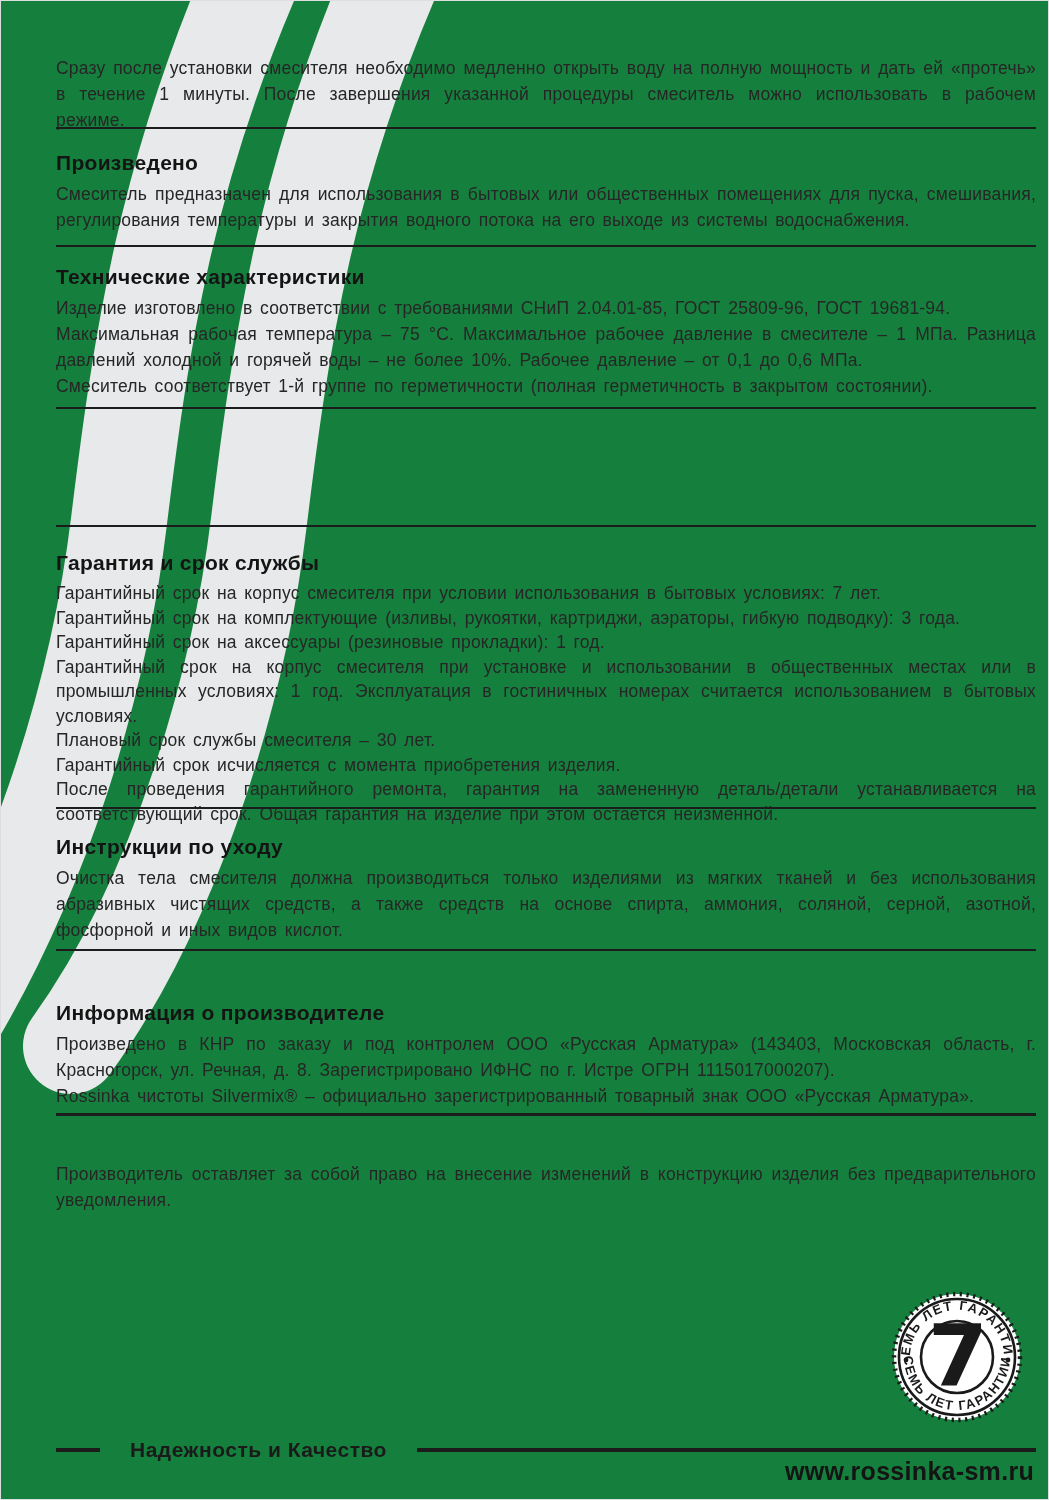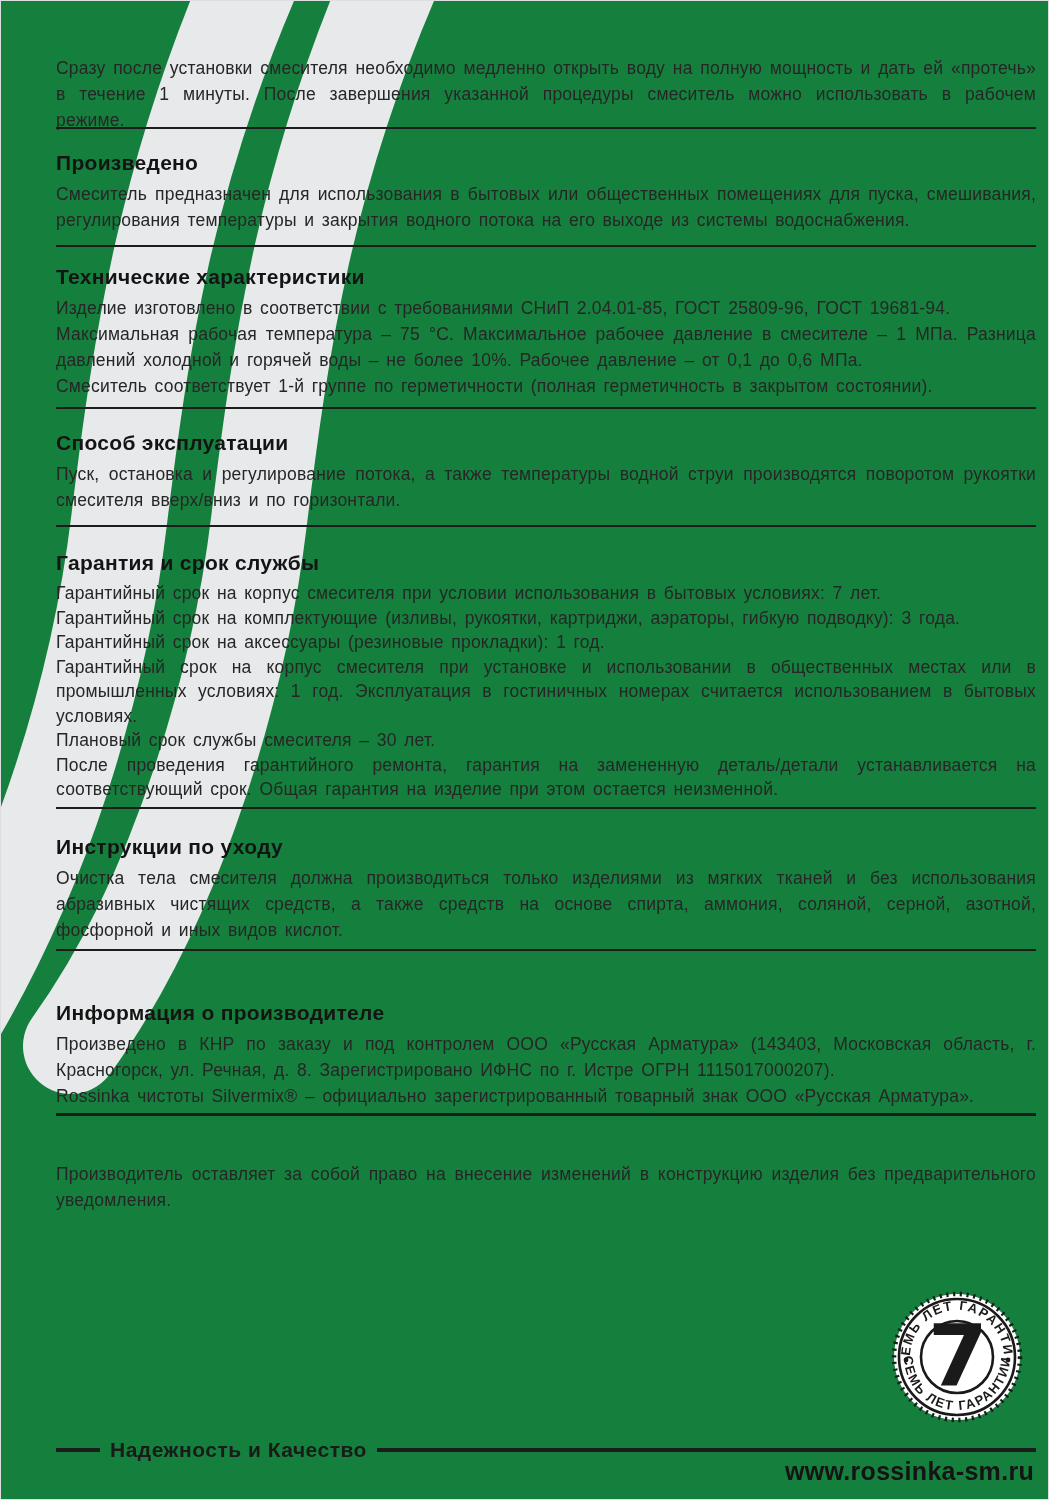--- a/index.html
+++ b/index.html
@@ -35,21 +35,21 @@
   }
   .tight .para { line-height:24.5px; }
   .hr { position:absolute; left:55px; width:980px; height:2px; background:#1c1c1c; z-index:1; }
   .hr-thick { height:3px; }
   .disclaimer .para { word-spacing:1.5px; }
 
   
   .logo-block { position:absolute; left:55px; top:1282px; z-index:1; }
   .tagline-row {
     position:absolute; left:55px; top:1436px; width:980px; height:26px;
-    display:flex; align-items:center; z-index:1;
+    display:flex; align-items:center; z-index:1;gap:20px;
   }
   .tagline-dash { width:44px; height:4px; background:#1c1c1c; flex:0 0 auto; }
   .tagline-text {
     margin:0 10px;
     font-size:21px; font-weight:bold; letter-spacing:0.5px; color:#1a1a1a;
     white-space:nowrap;
   }
   .tagline-rule { flex:1 1 auto; height:4px; background:#1c1c1c; }
   .badge { position:absolute; left:886px; top:1286px; z-index:1; }
   .website {
@@ -79,33 +79,30 @@
   <div class="hr" style="top:244px"></div>
 
   <div class="abs section" style="top:264px">
     <h2>Технические характеристики</h2>
     <p class="para">Изделие изготовлено в соответствии с требованиями СНиП 2.04.01-85, ГОСТ 25809-96, ГОСТ 19681-94.</p>
     <p class="para">Максимальная рабочая температура – 75 °С. Максимальное рабочее давление в смесителе – 1 МПа. Разница давлений холодной и горячей воды – не более 10%. Рабочее давление – от 0,1 до 0,6 МПа.</p>
     <p class="para">Смеситель соответствует 1-й группе по герметичности (полная герметичность в закрытом состоянии).</p>
   </div>
   <div class="hr" style="top:406px"></div>
 
-  <div class="abs section" style="top:430px">
-    <h2>Способ эксплуатации</h2>
-    <p class="para">Пуск, остановка и регулирование потока, а также температуры водной струи производятся поворотом рукоятки смесителя вверх/вниз и по горизонтали.</p>
-  </div>
   <div class="hr" style="top:524px"></div>
 
   <div class="abs section tight" style="top:550px">
     <h2>Гарантия и срок службы</h2>
     <p class="para">Гарантийный срок на корпус смесителя при условии использования в бытовых условиях: 7 лет.</p>
     <p class="para">Гарантийный срок на комплектующие (изливы, рукоятки, картриджи, аэраторы, гибкую подводку): 3 года.</p>
     <p class="para">Гарантийный срок на аксессуары (резиновые прокладки): 1 год.</p>
     <p class="para">Гарантийный срок на корпус смесителя при установке и использовании в общественных местах или в промышленных условиях: 1 год. Эксплуатация в гостиничных номерах считается использованием в бытовых условиях.</p>
     <p class="para">Плановый срок службы смесителя – 30 лет.</p>
+    <p class="para">Гарантийный срок исчисляется с момента приобретения изделия.</p>
     <p class="para">После проведения гарантийного ремонта, гарантия на замененную деталь/детали устанавливается на соответствующий срок. Общая гарантия на изделие при этом остается неизменной.</p>
   </div>
   <div class="hr" style="top:806px"></div>
 
   <div class="abs section" style="top:834px">
     <h2>Инструкции по уходу</h2>
     <p class="para">Очистка тела смесителя должна производиться только изделиями из мягких тканей и без использования абразивных чистящих средств, а также средств на основе спирта, аммония, соляной, серной, азотной, фосфорной и иных видов кислот.</p>
   </div>
   <div class="hr" style="top:948px"></div>
 

